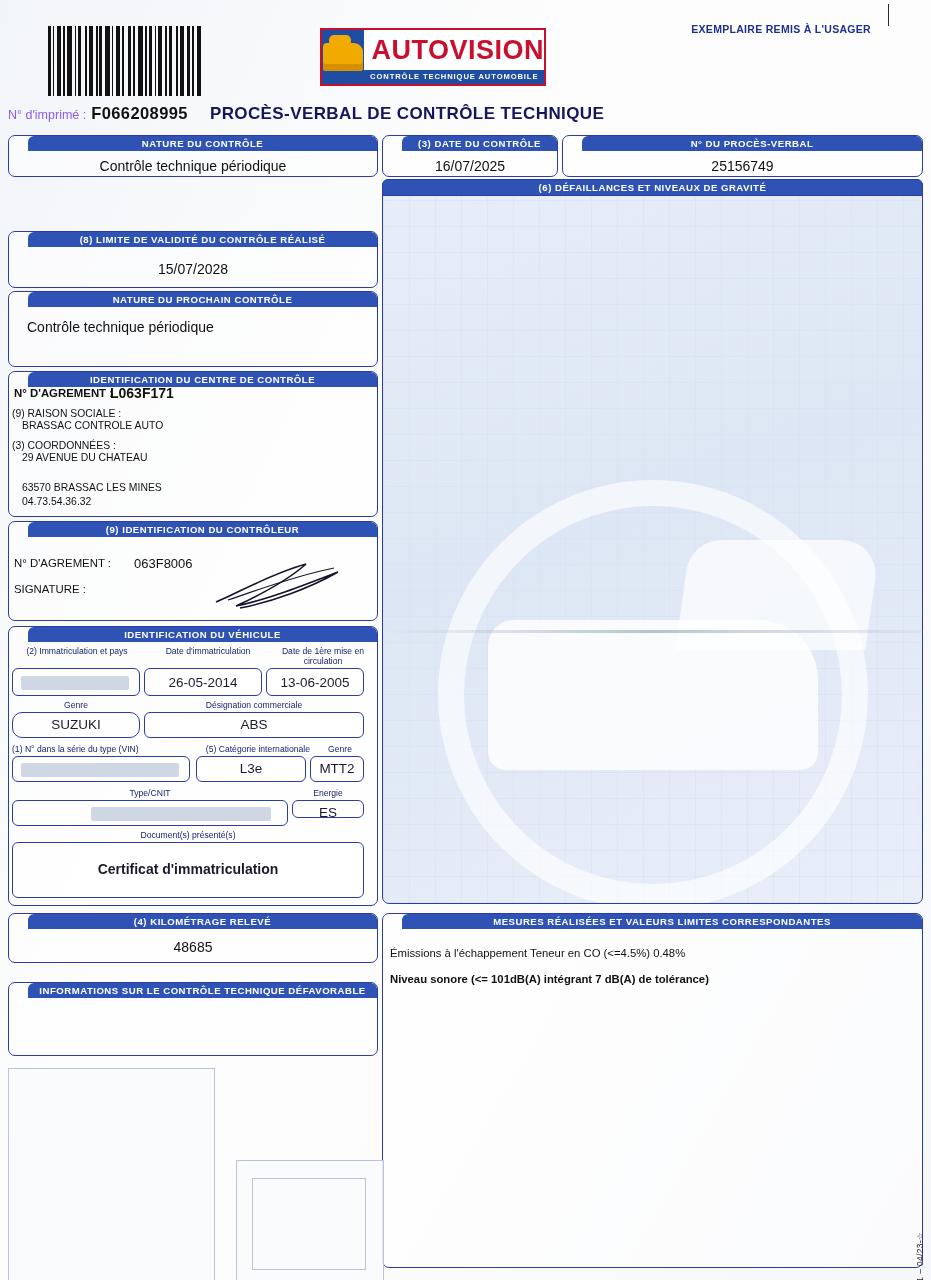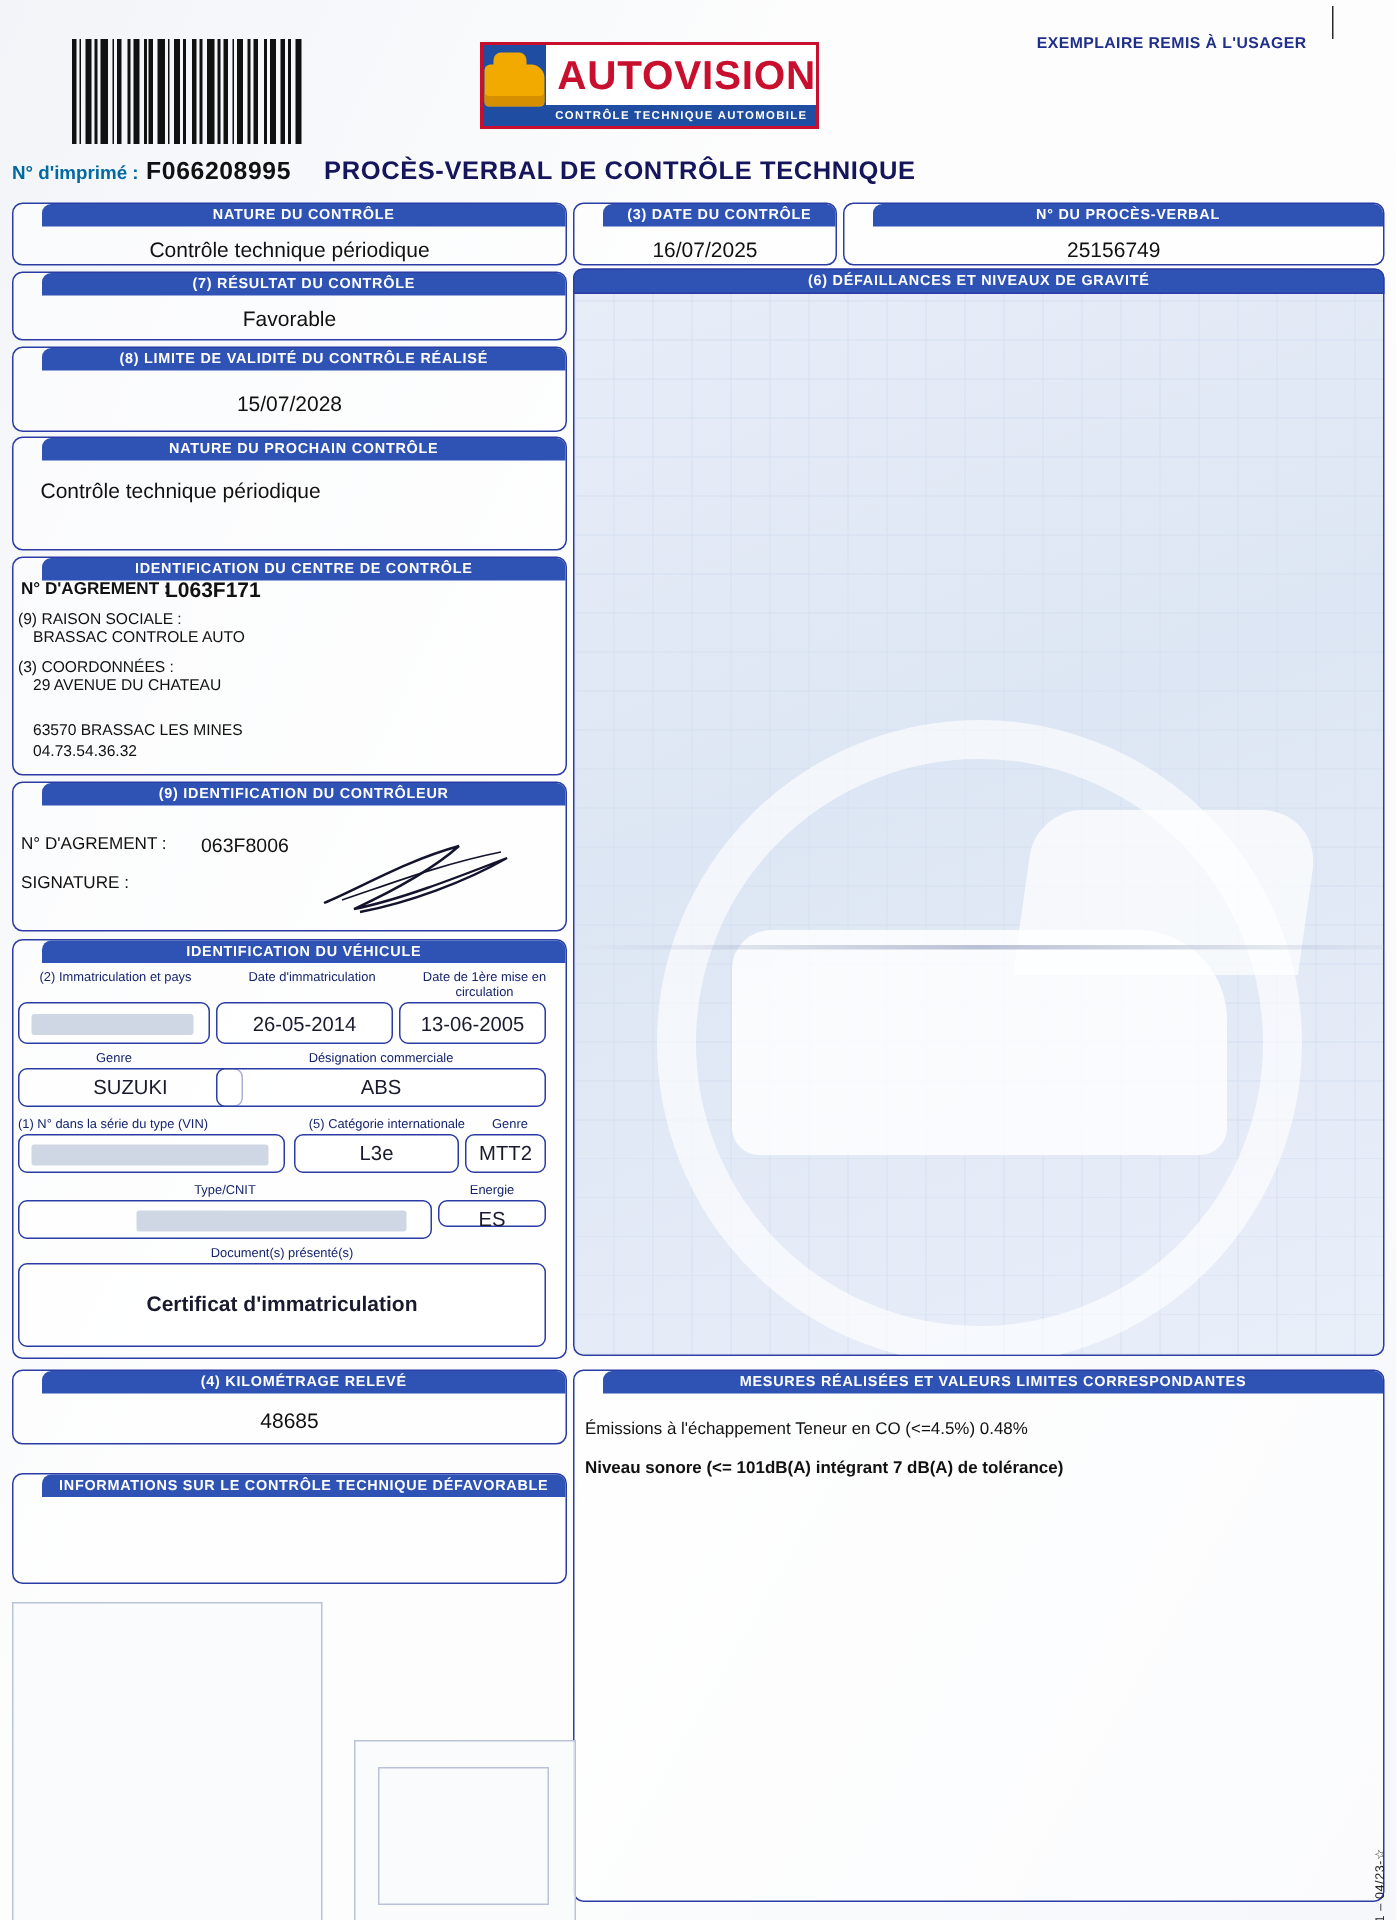--- a/index.html
+++ b/index.html
@@ -127,22 +127,22 @@
   .imprime-row {
     position: absolute;
     left: 8px;
     top: 104px;
     width: 915px;
     display: flex;
     align-items: baseline;
   }
   .imprime-label {
     font-size: 12.5px;
-    font-weight: bold;
-    color: #0369a1;
+    font-weight: normal;
+    color: #8b5cf6;
   }
   .imprime-value {
     font-size: 16.5px;
     font-weight: bold;
     margin-left: 5px;
     letter-spacing: 0.4px;
     color: #111;
   }
   .doc-title {
     margin-left: 22px;
@@ -402,24 +402,20 @@
   <div class="box" style="left:382px; top:135px; width:176px; height:42px;">
     <div class="bluebar">(3) DATE DU CONTRÔLE</div>
     <div class="val">16/07/2025</div>
   </div>
 
   <div class="box" style="left:562px; top:135px; width:361px; height:42px;">
     <div class="bluebar">N° DU PROCÈS-VERBAL</div>
     <div class="val">25156749</div>
   </div>
 
-  <div class="box" style="left:8px; top:181px; width:370px; height:46px;">
-    <div class="bluebar">(7) RÉSULTAT DU CONTRÔLE</div>
-    <div class="val">Favorable</div>
-  </div>
 
   <div class="box" style="left:8px; top:231px; width:370px; height:57px;">
     <div class="bluebar">(8) LIMITE DE VALIDITÉ DU CONTRÔLE RÉALISÉ</div>
     <div class="val" style="padding-top:14px;">15/07/2028</div>
   </div>
 
   <div class="box" style="left:8px; top:291px; width:370px; height:76px;">
     <div class="bluebar">NATURE DU PROCHAIN CONTRÔLE</div>
     <div style="font-size:14px; padding:12px 0 0 18px; color:#111;">Contrôle technique périodique</div>
   </div>
@@ -460,21 +456,21 @@
   </div>
   <div class="fieldbox" style="left:144px; top:668px; width:118px; height:28px;">
     <div style="text-align:center; font-size:13.5px; padding-top:6px;">26-05-2014</div>
   </div>
   <div class="fieldbox" style="left:266px; top:668px; width:98px; height:28px;">
     <div style="text-align:center; font-size:13.5px; padding-top:6px;">13-06-2005</div>
   </div>
 
   <div class="caption" style="left:12px; top:700px; width:128px;">Genre</div>
   <div class="caption" style="left:144px; top:700px; width:220px;">Désignation commerciale</div>
-  <div class="fieldbox" style="left:12px; top:712px; width:150px; height:26px;">
+  <div class="fieldbox" style="left:12px; top:712px; width:128px; height:26px;border-radius:10px;">
     <div style="text-align:center; font-size:13.5px; padding-top:4px;">SUZUKI</div>
   </div>
   <div class="fieldbox" style="left:144px; top:712px; width:220px; height:26px;">
     <div style="text-align:center; font-size:13.5px; padding-top:4px;">ABS</div>
   </div>
 
   <div class="caption" style="left:12px; top:744px; width:180px; text-align:left;">(1) N° dans la série du type (VIN)</div>
   <div class="caption" style="left:196px; top:744px; width:114px;text-align:right;">(5) Catégorie internationale</div>
   <div class="caption" style="left:312px; top:744px; width:56px;">Genre</div>
 

